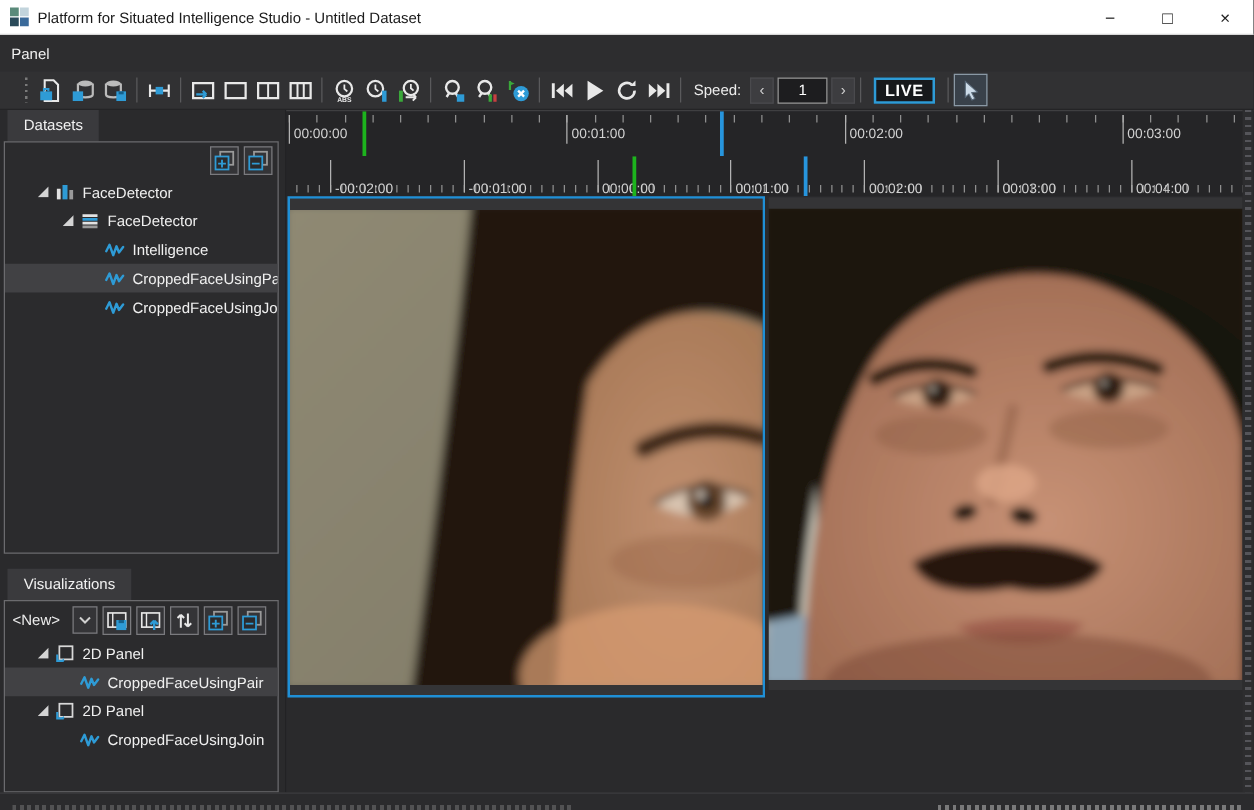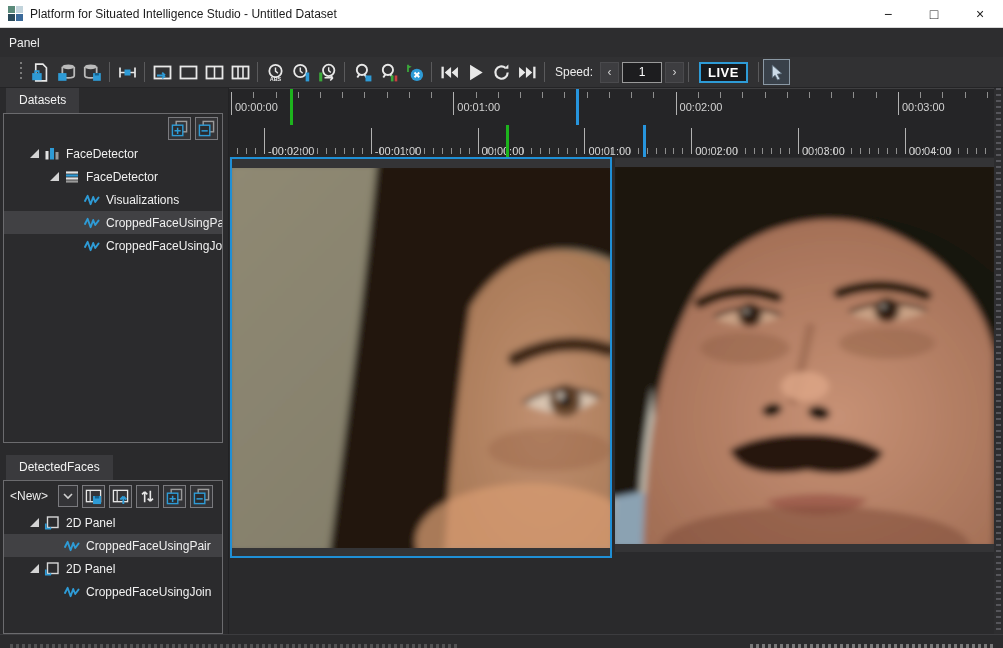--- a/index.html
+++ b/index.html
@@ -324,21 +324,21 @@
             </span>
             <span class="tree-label">FaceDetector</span>
           </div>
           <div class="tree-row" style="padding-left: 66px;">
             <span class="expander hidden"></span>
             <span class="tree-icon">
               <svg viewBox="0 0 16 16">
                 <path d="M1 9l2.6-5.2 3 8.4 2.6-7.2 2 5 3.3-4.4" fill="none" stroke="#2e9bd6" stroke-width="1.9" stroke-linejoin="round" stroke-linecap="round"></path>
               </svg>
             </span>
-            <span class="tree-label">Visualizations</span>
+            <span class="tree-label">Intelligence</span>
           </div>
           <div class="tree-row selected" style="padding-left: 66px;">
             <span class="expander hidden"></span>
             <span class="tree-icon">
               <svg viewBox="0 0 16 16">
                 <path d="M1 9l2.6-5.2 3 8.4 2.6-7.2 2 5 3.3-4.4" fill="none" stroke="#2e9bd6" stroke-width="1.9" stroke-linejoin="round" stroke-linecap="round"></path>
               </svg>
             </span>
             <span class="tree-label">CroppedFaceUsingPair</span>
           </div>
@@ -348,21 +348,21 @@
               <svg viewBox="0 0 16 16">
                 <path d="M1 9l2.6-5.2 3 8.4 2.6-7.2 2 5 3.3-4.4" fill="none" stroke="#2e9bd6" stroke-width="1.9" stroke-linejoin="round" stroke-linecap="round"></path>
               </svg>
             </span>
             <span class="tree-label">CroppedFaceUsingJoin</span>
           </div>
         </div>
     </div>
 
     <div class="tabstrip" id="vis-tabstrip">
-      <span class="tab">DetectedFaces</span>
+      <span class="tab">Visualizations</span>
     </div>
     <div class="panel-box" id="vis-box">
       <div class="vis-toolbar">
         <span class="new-label">&lt;New&gt;</span>
         <button class="combo-btn">
           <svg viewBox="0 0 10 7">
             <path d="M1 1l4 4 4-4" fill="none" stroke="#d0d0d0" stroke-width="1.6"></path>
           </svg>
         </button>
         <button class="icon-btn">

